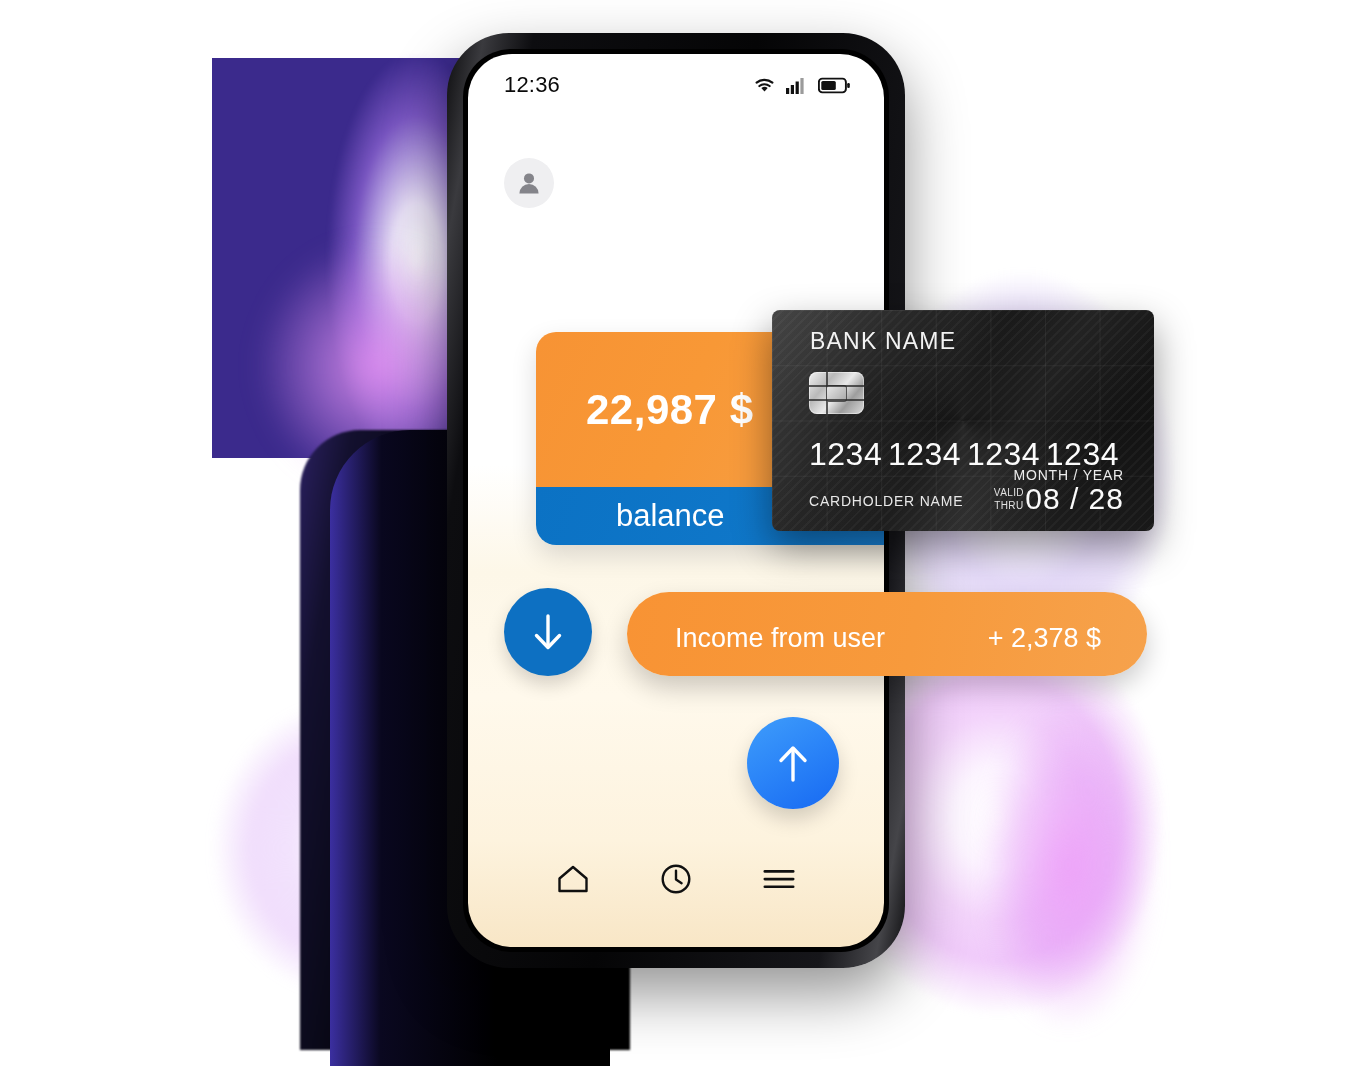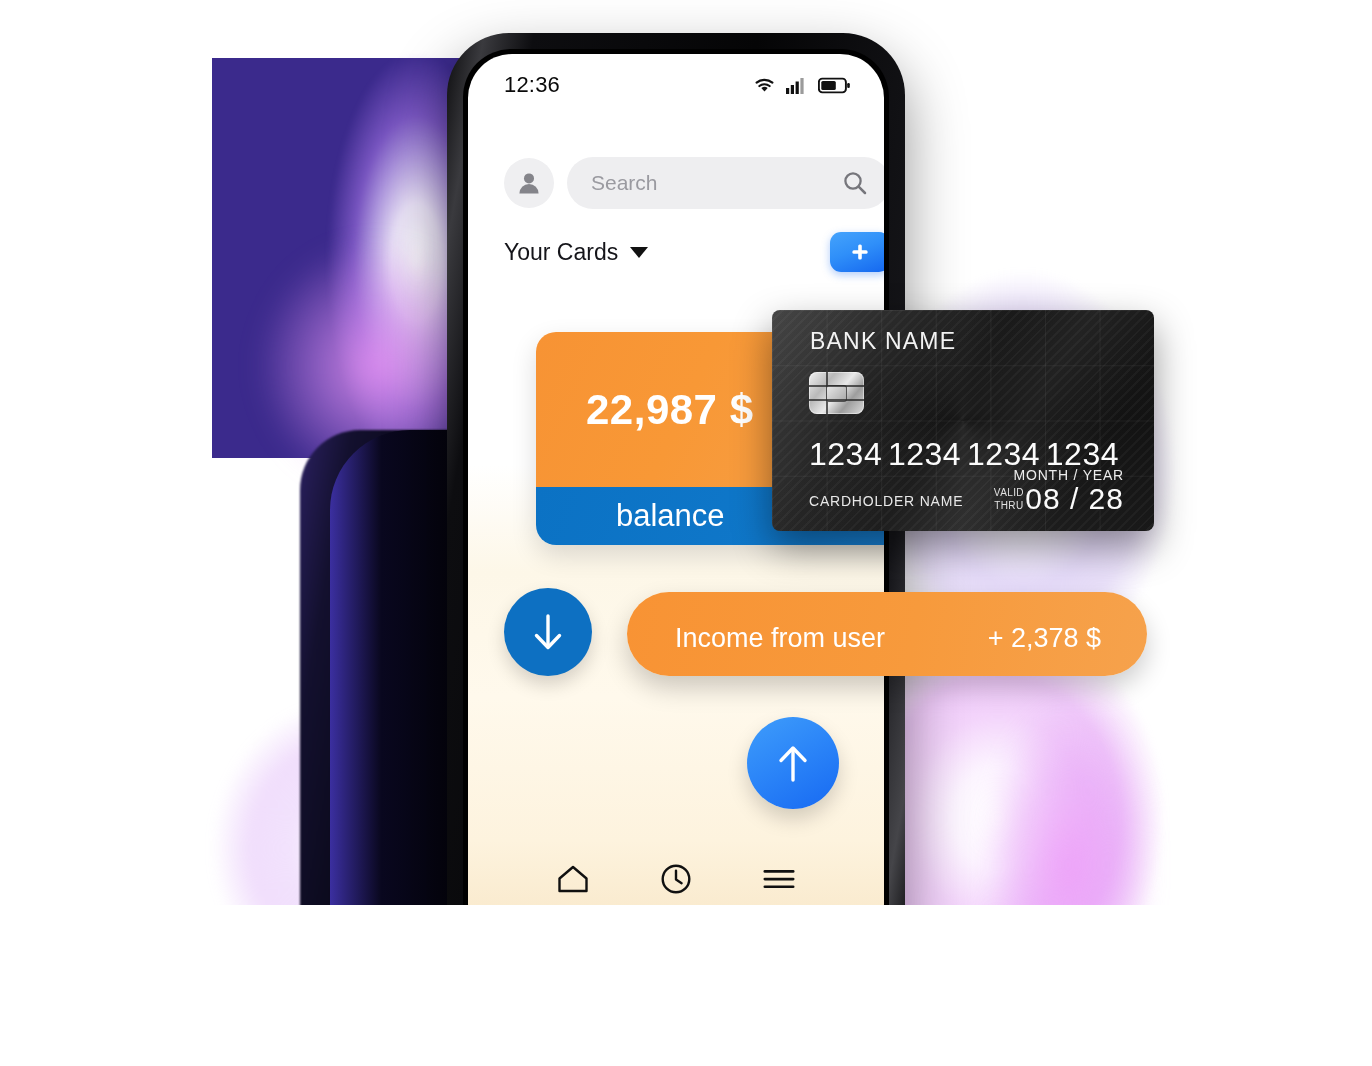--- a/index.html
+++ b/index.html
@@ -2,21 +2,21 @@
 <html><head>
 <meta charset="utf-8">
 <style>
   * { margin:0; padding:0; box-sizing:border-box; }
   html, body {
     width:1372px; height:1066px;
     background:#ffffff;
     font-family:"Liberation Sans", sans-serif;
     overflow:hidden;
   }
-  #stage { position:relative; width:1372px; height:905px; background:#fff; overflow:hidden; }
+  #stage { position:relative; width:1372px; height:1066px; background:#fff; overflow:hidden; }
 
   
   .bg-layer { position:absolute; inset:0; pointer-events:none; }
 
   .bg-indigo-block {
     position:absolute; left:212px; top:58px; width:258px; height:400px;
     background:#3b2a8c;
   }
   .bg-blob-a {
     position:absolute; left:186px; top:52px; width:320px; height:420px;
@@ -303,45 +303,22 @@
 
         <div class="search-row">
           <div class="avatar">
             <span>
               <svg width="26" height="26" viewBox="0 0 26 26">
                 <circle cx="13" cy="8.4" r="5" fill="#84848a"></circle>
                 <path d="M3.4 23.5 a9.6 9.6 0 0 1 19.2 0 Z" fill="#84848a"></path>
               </svg>
             </span>
           </div>
-          <div class="searchbox">
-            <span class="ph">Search</span>
-            <span>
-              <svg width="26" height="26" viewBox="0 0 26 26">
-                <circle cx="11" cy="11" r="7.6" fill="none" stroke="#76767c" stroke-width="2.3"></circle>
-                <line x1="16.6" y1="16.6" x2="23" y2="23" stroke="#76767c" stroke-width="2.5" stroke-linecap="round"></line>
-              </svg>
-            </span>
-          </div>
         </div>
 
-        <div class="cards-row">
-          <div class="yourcards">
-            <span class="txt">Your Cards</span>
-            <span class="tri-down"></span>
-          </div>
-          <div class="plus-btn">
-            <span>
-              <svg width="22" height="22" viewBox="0 0 22 22">
-                <rect x="9.2" y="3.4" width="3.6" height="15.2" rx="1.5" fill="#fff"></rect>
-                <rect x="3.4" y="9.2" width="15.2" height="3.6" rx="1.5" fill="#fff"></rect>
-              </svg>
-            </span>
-          </div>
-        </div>
 
         <div class="balance-card">
           <div class="balance-top">
             <span class="balance-amount">22,987 $</span>
           </div>
           <div class="balance-bottom">
             <span class="balance-label">balance</span>
           </div>
         </div>
 

